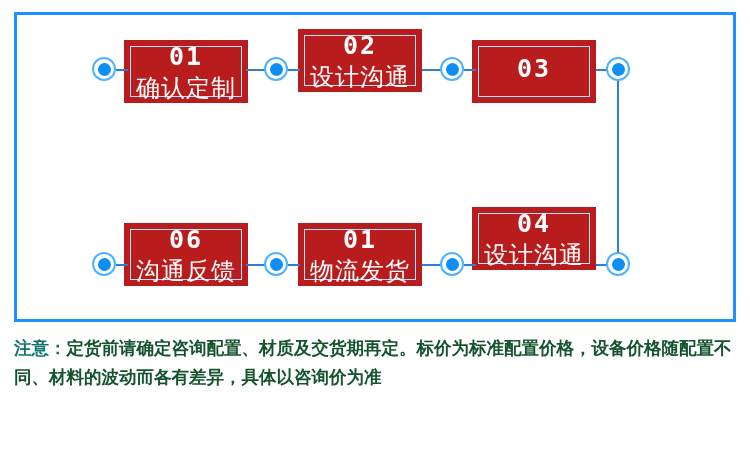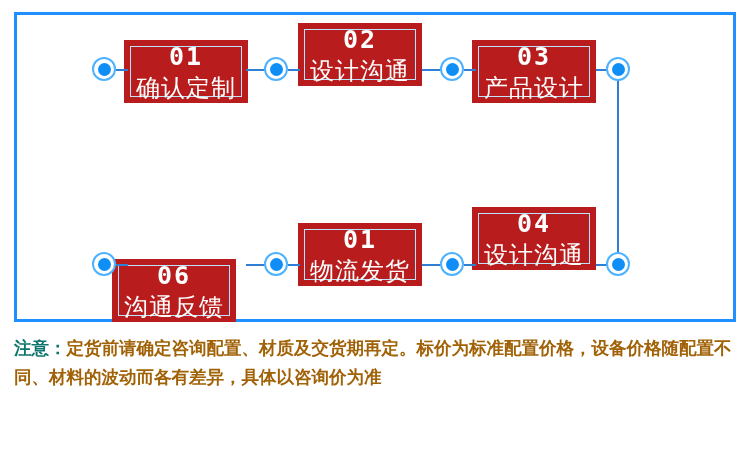--- a/index.html
+++ b/index.html
@@ -125,21 +125,21 @@
     line-height: 29px;
     color: #2b2b2b;
     font-weight: bold;
     letter-spacing: 0px;
   }
   #notice .notice-label {
     color: #0f766e;
     font-weight: bold;
   }
   #notice .notice-body {
-    color: #a16207;
+    color: #14532d;
     font-weight: bold;
   }
 </style>
 </head>
 <body>
 
 <div id="canvas">
 
   <div id="flow-frame"></div>
 
@@ -168,45 +168,44 @@
   <div class="node-circle" style="left:440px; top:252px;"></div>
   <div class="node-circle" style="left:264px; top:252px;"></div>
   <div class="node-circle" style="left:92px;  top:252px;"></div>
 
   <div class="step-box" style="left:124px; top:40px;">
     <div class="inner-border"></div>
     <div class="step-num">01</div>
     <div class="step-label">确认定制</div>
   </div>
 
-  <div class="step-box" style="left:298px; top:23px;">
+  <div class="step-box" style="left:298px; top:29px;">
     <div class="inner-border"></div>
     <div class="step-num">02</div>
     <div class="step-label">设计沟通</div>
   </div>
 
   <div class="step-box" style="left:472px; top:40px;">
     <div class="inner-border"></div>
     <div class="step-num">03</div>
-    <div class="step-label">产品设计</div>
   </div>
 
   <div class="step-box" style="left:472px; top:207px;">
     <div class="inner-border"></div>
     <div class="step-num">04</div>
     <div class="step-label">设计沟通</div>
   </div>
 
   <div class="step-box" style="left:298px; top:223px;">
     <div class="inner-border"></div>
     <div class="step-num">01</div>
     <div class="step-label">物流发货</div>
   </div>
 
-  <div class="step-box" style="left:112px; top:223px;margin-top:36px;">
+  <div class="step-box" style="left:124px; top:223px;">
     <div class="inner-border"></div>
     <div class="step-num">06</div>
     <div class="step-label">沟通反馈</div>
   </div>
 
   <div id="notice">
     <span class="notice-label">注意：</span><span class="notice-body">定货前请确定咨询配置、材质及交货期再定。标价为标准配置价格，设备价格随配置不同、材料的波动而各有差异，具体以咨询价为准</span>
   </div>
 
 </div>

